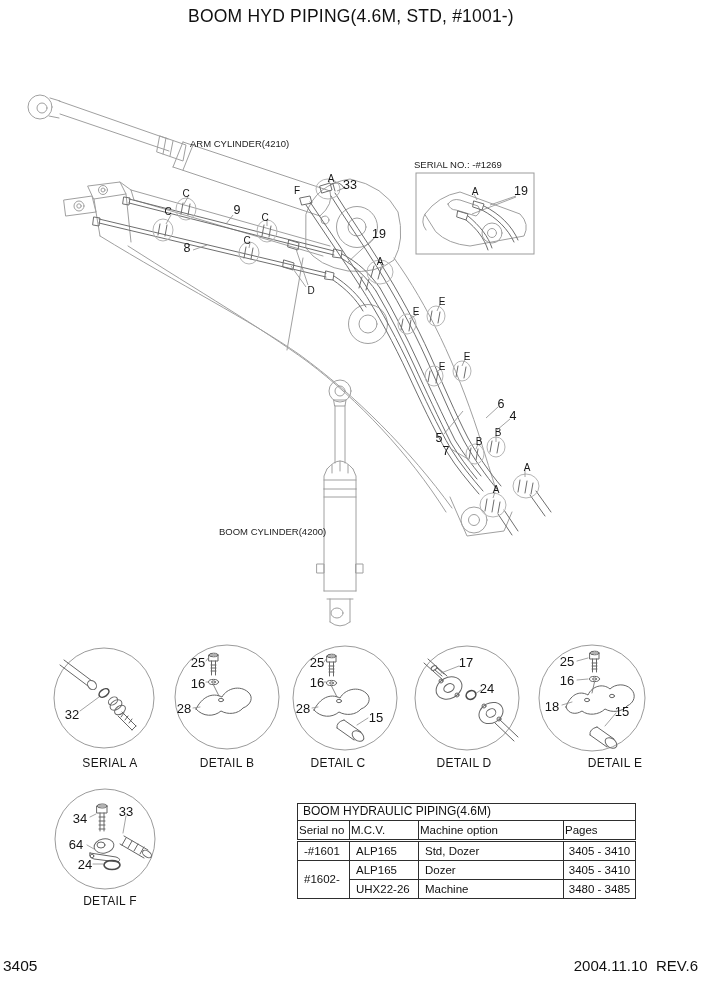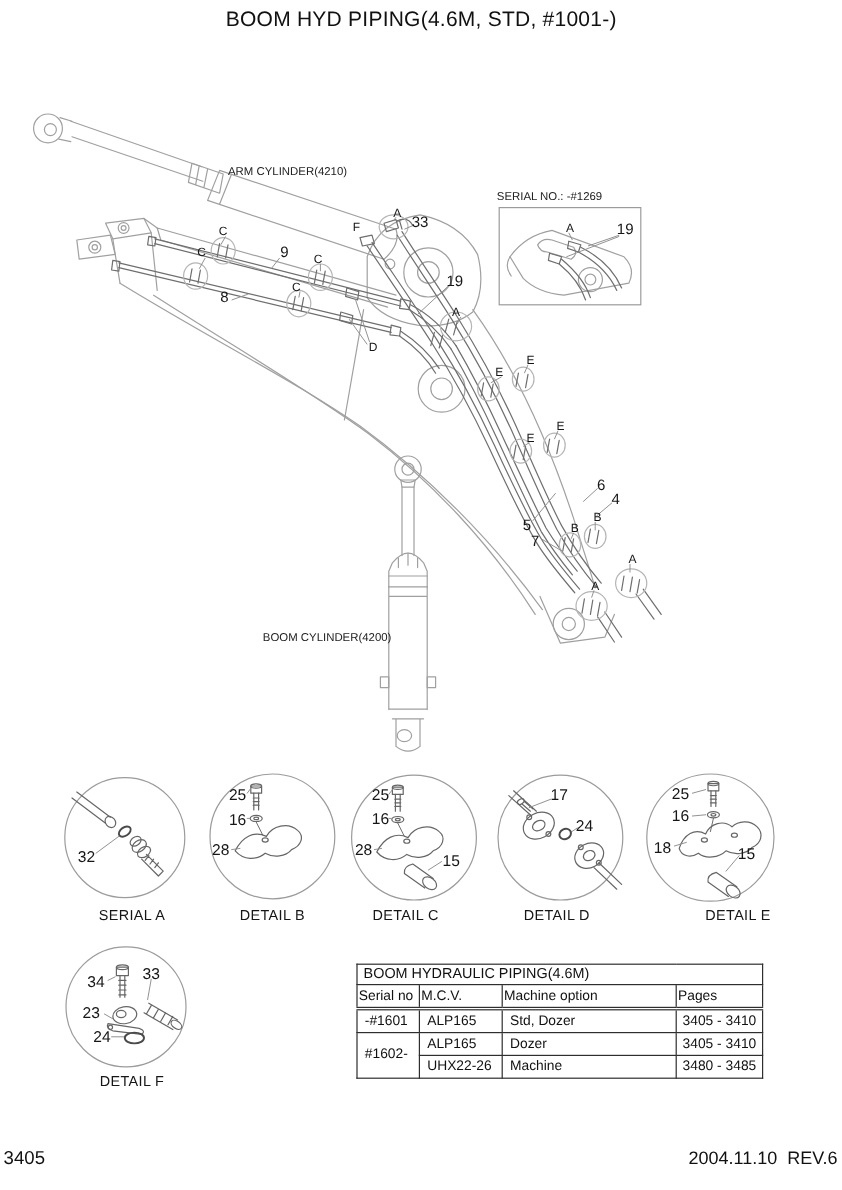--- a/index.html
+++ b/index.html
@@ -302,21 +302,21 @@
       <span class="co dnum" style="left: 303px; top: 708px;">28</span>
       <span class="co dnum" style="left: 376px; top: 717px;">15</span>
       <span class="co dnum" style="left: 466px; top: 662px;">17</span>
       <span class="co dnum" style="left: 487px; top: 688px;">24</span>
       <span class="co dnum" style="left: 567px; top: 661px;">25</span>
       <span class="co dnum" style="left: 567px; top: 680px;">16</span>
       <span class="co dnum" style="left: 552px; top: 706px;">18</span>
       <span class="co dnum" style="left: 622px; top: 711px;">15</span>
       <span class="co dnum" style="left: 80px; top: 818px;">34</span>
       <span class="co dnum" style="left: 126px; top: 811px;">33</span>
-      <span class="co dnum" style="left: 76px; top: 844px;">23</span>
+      <span class="co dnum" style="left: 76px; top: 844px;">64</span>
       <span class="co dnum" style="left: 85px; top: 864px;">24</span>
       <span class="co caption" style="left: 110px; top: 763px;">SERIAL A</span>
       <span class="co caption" style="left: 227px; top: 763px;">DETAIL B</span>
       <span class="co caption" style="left: 338px; top: 763px;">DETAIL C</span>
       <span class="co caption" style="left: 464px; top: 763px;">DETAIL D</span>
       <span class="co caption" style="left: 597px; top: 763px; padding-left: 36px;">DETAIL E</span>
       <span class="co caption" style="left: 110px; top: 901px; text-align: right;">DETAIL F</span>
     </div>
 
   <table class="ptable">

